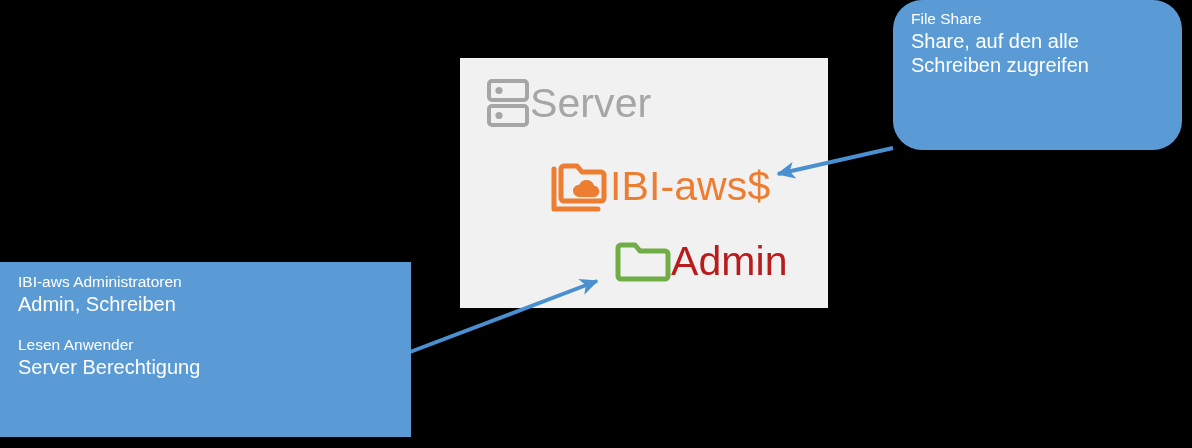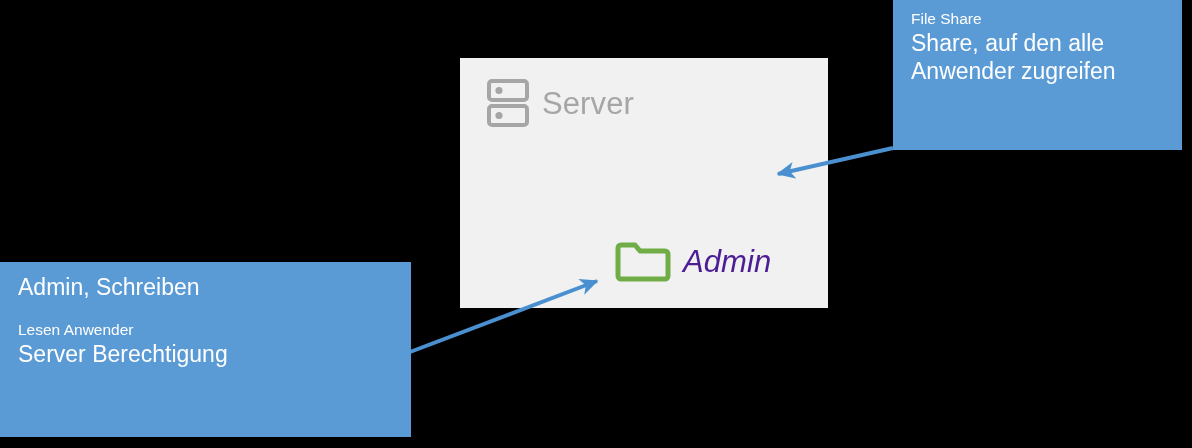--- a/index.html
+++ b/index.html
@@ -30,60 +30,60 @@
     position: absolute;
     display: flex;
     align-items: center;
   }
 
   #server-row { left: 26px; top: 20px; }
   #share-row  { left: 90px; top: 100px; }
   #admin-row  { left: 155px; top: 178px; }
 
   .node-label {
-    font-size: 31px;
+    font-size: 41px;
     line-height: 1;
     letter-spacing: 0.1px;
     white-space: nowrap;
-    margin-left: 12px;
   }
   #server-label { color: #a6a6a6; }
   #share-label  { color: #ed7d31; }
-  #admin-label  { color: #4c1d95; font-style: italic; }
+  #admin-label  { color: #b91c1c; }
 
   .icon-box {
     display: inline-block;
     line-height: 0;
     flex: 0 0 auto;
   }
 
   
   .callout {
     position: absolute;
     background: #5b9bd5;
     box-sizing: border-box;
     color: #ffffff;
   }
   .callout .small {
     font-size: 15.5px;
     line-height: 1.22;
     white-space: nowrap;
   }
   .callout .big {
-    font-size: 23px;
+    font-size: 20px;
     line-height: 1.22;
   }
   .callout .gap { height: 20px; }
 
   #callout-fileshare {
     left: 893px;
     top: 0px;
     width: 289px;
     height: 150px;
     padding: 10px 0 0 18px;
+    border-radius: 29px;
   }
   #callout-fileshare .big { white-space: nowrap; }
 
   #callout-perms {
     left: 0px;
     top: 262px;
     width: 411px;
     height: 175px;
     padding: 11px 0 0 18px;
   }
@@ -108,20 +108,35 @@
         <svg width="44" height="50" viewBox="0 0 44 50">
           <rect x="3" y="3" width="38" height="19" rx="3" ry="3" fill="none" stroke="#a6a6a6" stroke-width="4"></rect>
           <circle cx="13" cy="12.5" r="3.6" fill="#a6a6a6"></circle>
           <rect x="3" y="28" width="38" height="19" rx="3" ry="3" fill="none" stroke="#a6a6a6" stroke-width="4"></rect>
           <circle cx="13" cy="37.5" r="3.6" fill="#a6a6a6"></circle>
         </svg>
       </span>
       <span class="node-label" id="server-label">Server</span>
     </div>
 
+    <div class="node-row" id="share-row">
+      <span class="icon-box">
+        <svg width="60" height="56" viewBox="0 0 60 56">
+
+          <path d="M4 11 L4 51 L48 51" fill="none" stroke="#ed7d31" stroke-width="5" stroke-linecap="round" stroke-linejoin="round"></path>
+
+          <path d="M14 8 h13 l5 6 h19 a3 3 0 0 1 3 3 v23 a3 3 0 0 1 -3 3
+                   h-37 a3 3 0 0 1 -3 -3 v-29 a3 3 0 0 1 3 -3 z" fill="none" stroke="#ed7d31" stroke-width="5" stroke-linejoin="round"></path>
+
+          <path d="M23 33 a6.2 6.2 0 0 1 6.2 -6.2 a8 8 0 0 1 15 1
+                   a5.6 5.6 0 0 1 -1 11.2 h-14 a6.2 6.2 0 0 1 -6.2 -6 z" fill="#ed7d31"></path>
+        </svg>
+      </span>
+      <span class="node-label" id="share-label">IBI-aws$</span>
+    </div>
 
     <div class="node-row" id="admin-row">
       <span class="icon-box">
         <svg width="56" height="50" viewBox="0 0 56 50">
           <path d="M6 9 h14 l5 6 h25 a3 3 0 0 1 3 3 v22 a3 3 0 0 1 -3 3
                    h-44 a3 3 0 0 1 -3 -3 v-28 a3 3 0 0 1 3 -3 z" fill="none" stroke="#70ad47" stroke-width="5" stroke-linejoin="round"></path>
         </svg>
       </span>
       <span class="node-label" id="admin-label">Admin</span>
     </div>
@@ -133,23 +148,24 @@
         <path d="M0,0.4 L4.6,2.5 L0,4.6 L1.2,2.5 Z" fill="#4a90d0"></path>
       </marker>
     </defs>
     <line x1="893" y1="148" x2="778" y2="174" stroke="#4a90d0" stroke-width="4" marker-end="url(#head-blue)"></line>
     <line x1="410" y1="352" x2="597" y2="281" stroke="#4a90d0" stroke-width="4" marker-end="url(#head-blue)"></line>
   </svg>
 
   <div class="callout" id="callout-fileshare">
     <div class="small">File Share</div>
     <div class="big">Share, auf den alle</div>
-    <div class="big">Anwender zugreifen</div>
+    <div class="big">Schreiben zugreifen</div>
   </div>
 
   <div class="callout" id="callout-perms">
+    <div class="small">IBI-aws Administratoren</div>
     <div class="big">Admin, Schreiben</div>
     <div class="gap"></div>
     <div class="small">Lesen Anwender</div>
     <div class="big">Server Berechtigung</div>
   </div>
 
 </div>
 
 </body></html>

